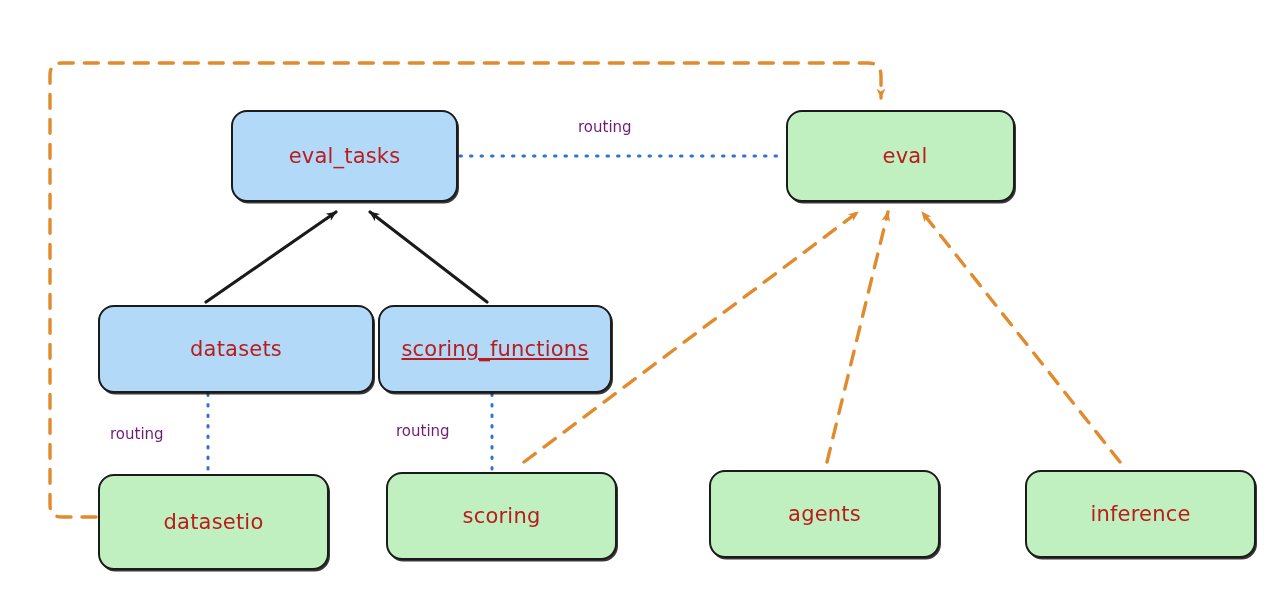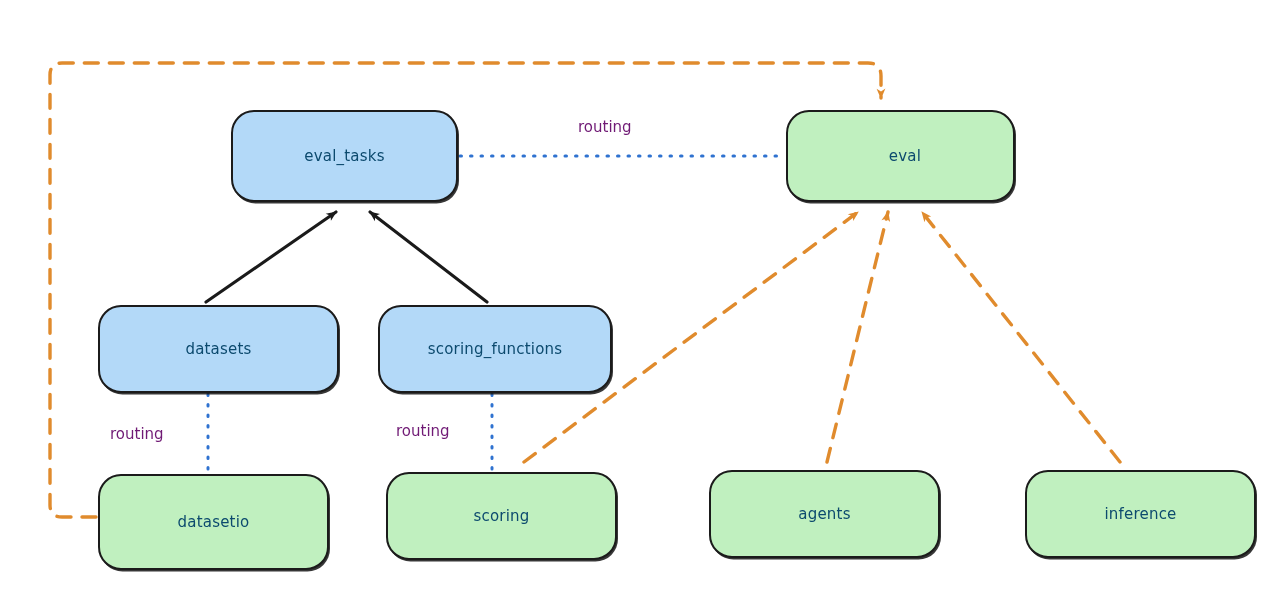--- a/index.html
+++ b/index.html
@@ -26,24 +26,24 @@
     height: 596px;
     pointer-events: none;
   }
   .node {
     position: absolute;
     box-sizing: border-box;
     display: flex;
     align-items: center;
     justify-content: center;
     border: 2.6px solid #1b1b1b;
-    border-radius: 23px;
+    border-radius: 16px;
     font-family: "DejaVu Sans", sans-serif;
-    font-size: 15px;
-    color: #0c4a6e;
+    font-size: 21px;
+    color: #b91c1c;
     letter-spacing: 0.2px;
     box-shadow: 1.5px 2px 0 -0.5px rgba(20,20,20,0.85);
   }
   .node.blue  { background: #b3d9f8; }
   .node.green { background: #c0f0bf; }
   .node-label {
     user-select: none;
     white-space: nowrap;
   }
   .edge-label {
@@ -108,25 +108,25 @@
   </svg>
 
   <div class="node blue" style="left:231px; top:110px; width:227px; height:92px;">
     <span class="node-label">eval_tasks</span>
   </div>
 
   <div class="node green" style="left:786px; top:110px; width:229px; height:92px;padding-left:9px;">
     <span class="node-label">eval</span>
   </div>
 
-  <div class="node blue" style="left:98px; top:305px; width:241px; height:88px;">
+  <div class="node blue" style="left:98px; top:305px; width:276px; height:88px;">
     <span class="node-label">datasets</span>
   </div>
 
-  <div class="node blue" style="left:378px; top:305px; width:234px; height:88px;">
+  <div class="node blue" style="left:378px; top:305px; width:234px; height:88px;text-decoration:underline;">
     <span class="node-label">scoring_functions</span>
   </div>
 
   <div class="node green" style="left:98px; top:474px; width:231px; height:96px;">
     <span class="node-label">datasetio</span>
   </div>
 
   <div class="node green" style="left:709px; top:470px; width:231px; height:88px;">
     <span class="node-label">agents</span>
   </div>

